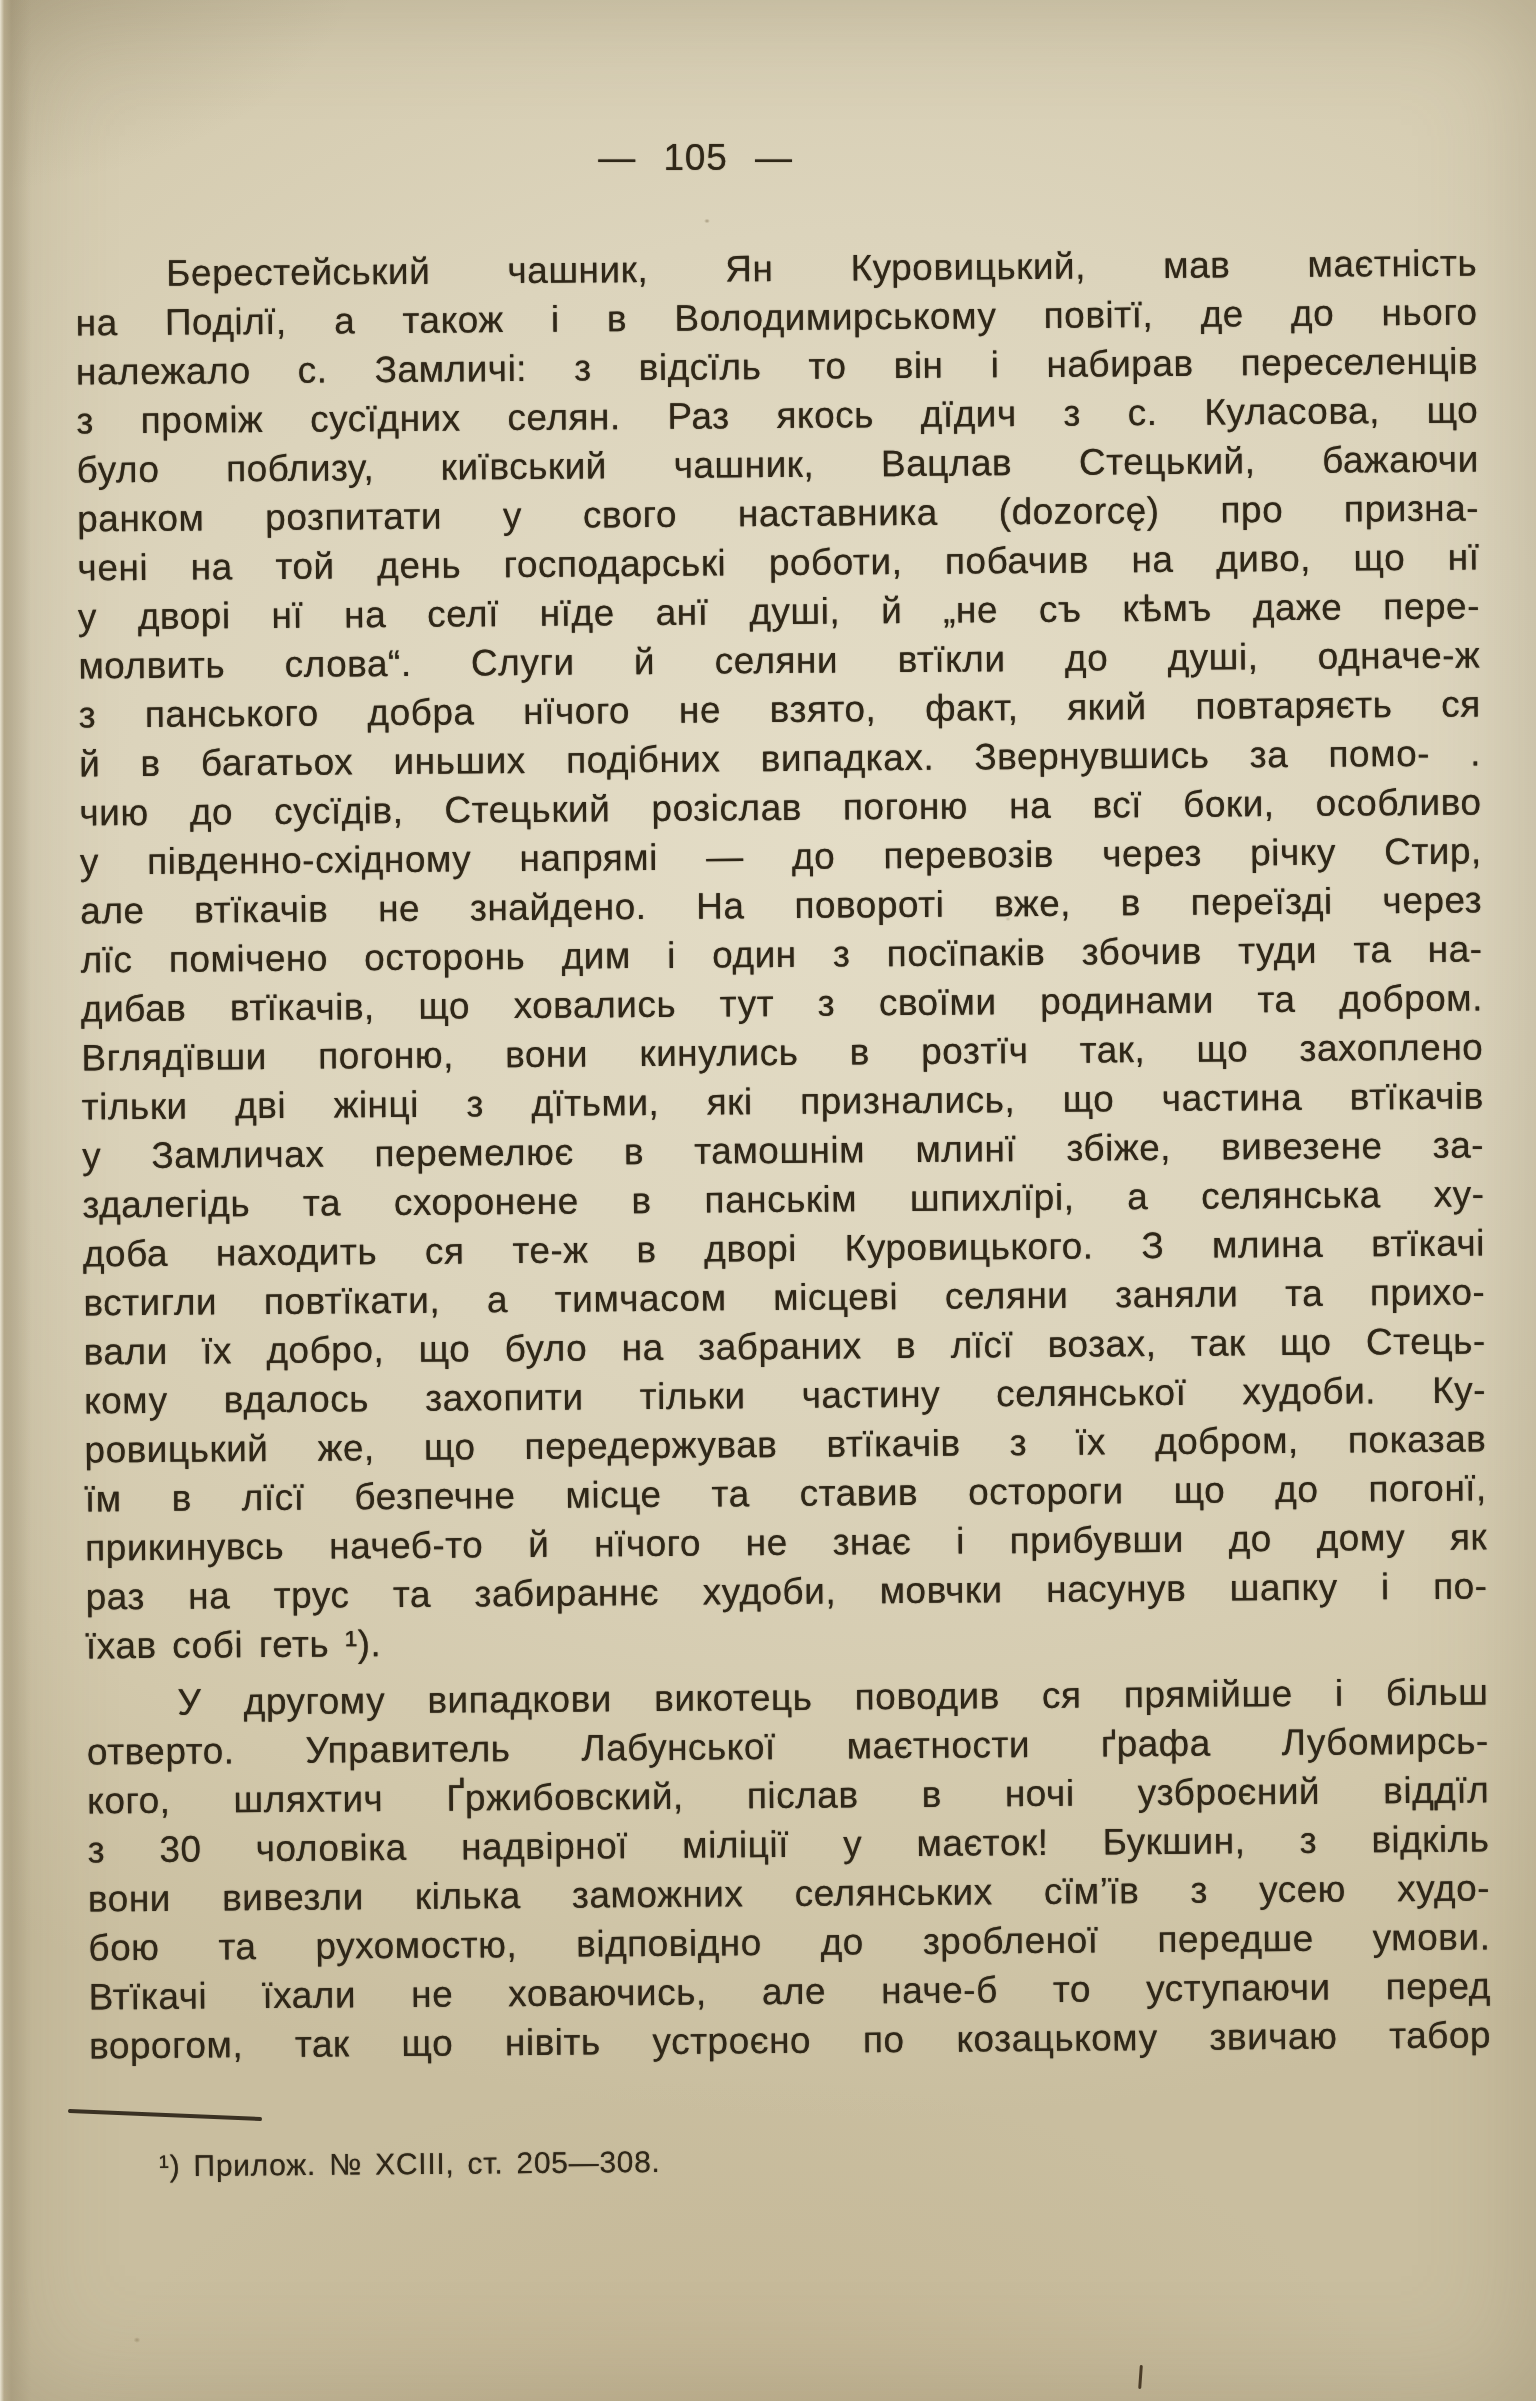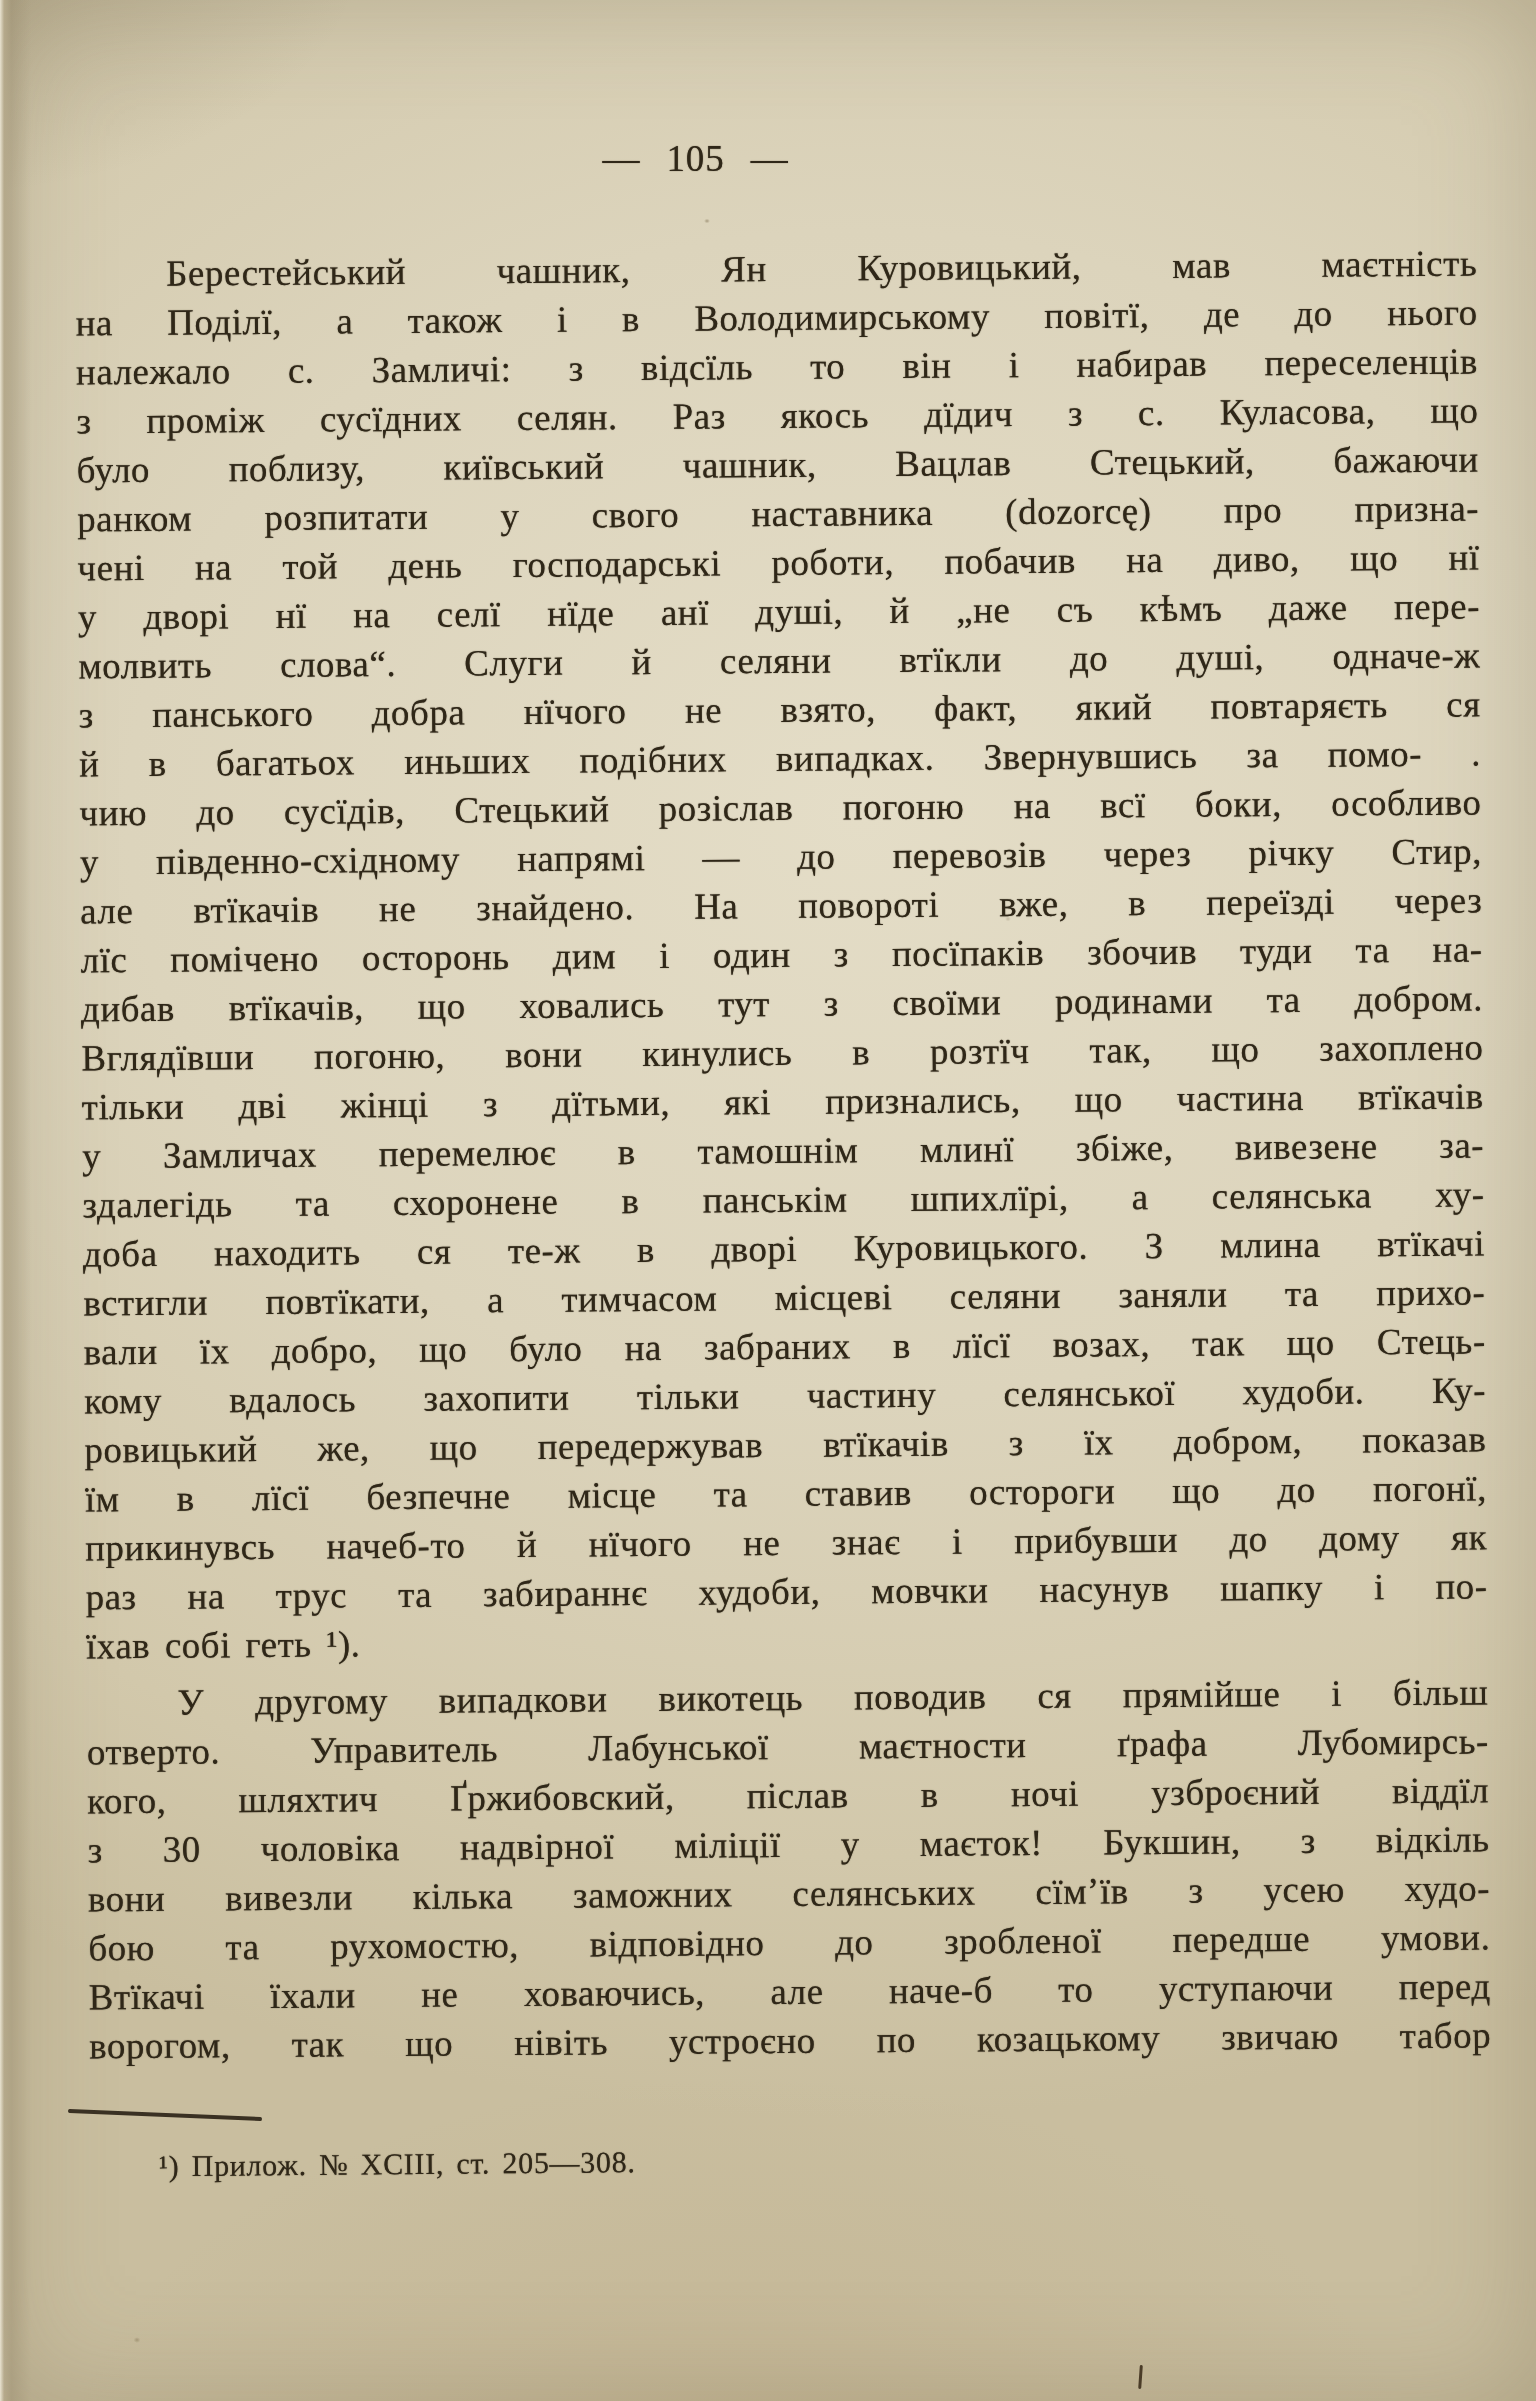--- a/index.html
+++ b/index.html
@@ -1,21 +1,21 @@
 <!DOCTYPE html>
 <html style="font-size:13px"><head>
 <meta charset="utf-8">
 <style>
   html, body { margin: 0; padding: 0; background: #888; }
   .page {
     position: relative;
     width: 1537px;
     height: 2401px;
     overflow: hidden;
-    font-family: Liberation Serif, serif;
+    font-family: Liberation Sans, sans-serif;
     color: #2f2718;
     background-color: #d8d0b6;
     background-image:
       radial-gradient(732px 407px at -5% -2%, rgba(93,80,52,0.22), rgba(93,80,52,0) 60%),
       radial-gradient(1057px 651px at 48% 104%, rgba(171,140,96,0.16), rgba(171,140,96,0) 65%),
       radial-gradient(4.1px 3.3px at 707px 221px, rgba(100,82,50,0.45), rgba(100,82,50,0) 70%),
       radial-gradient(4.9px 4.1px at 137px 2340px, rgba(100,82,50,0.35), rgba(100,82,50,0) 70%),
       radial-gradient(4.1px 3.3px at 1008px 919px, rgba(100,82,50,0.25), rgba(100,82,50,0) 70%),
       radial-gradient(1626px 1301px at 56% 34%, #e4ddc7 0%, #dcd4bc 45%, #d2c8ab 80%, #c9be9f 100%);
     box-shadow: inset 0 0 114px rgba(110,95,65,0.30);

